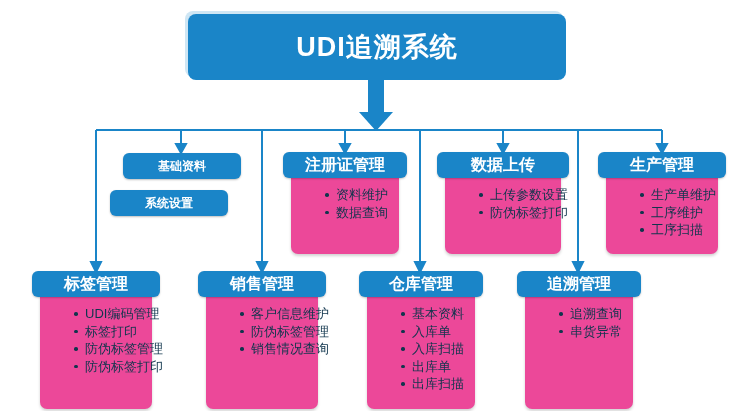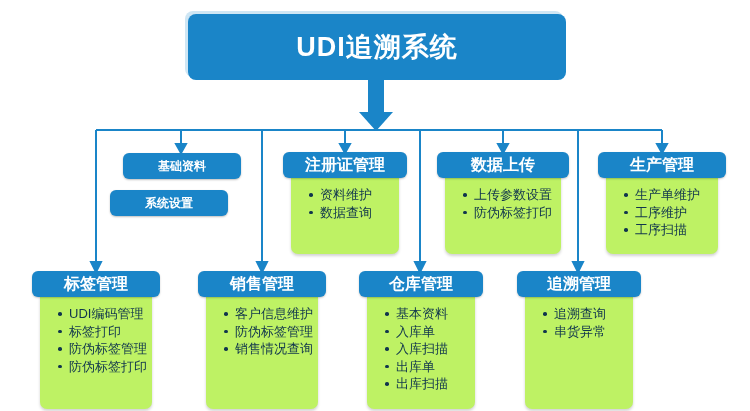--- a/index.html
+++ b/index.html
@@ -54,26 +54,26 @@
     background:#1A85C8;
     border-radius:6px;
     box-shadow:0 1px 2px rgba(0,0,0,.22);
     display:flex;align-items:center;justify-content:center;
     z-index:2;
   }
   .card .hdr .t{color:#fff;font-size:16px;font-weight:bold;line-height:1;}
   .card .body{
     position:absolute;left:8px;top:18px;
     width:calc(100% - 16px);
-    background:#bef264;
+    background:#ec4899;
     border-radius:7px;
     box-shadow:0 2px 3px rgba(0,0,0,.18);
     z-index:1;
     box-sizing:border-box;
-    padding:16px 0 8px 0;
+    padding:16px 0 8px 16px;
   }
   .card ul{
     margin:0;padding:0 0 0 18px;list-style:none;
   }
   .card li{
     position:relative;
     color:#10354d;
     font-size:13px;
     line-height:17.5px;
     padding-left:11px;

